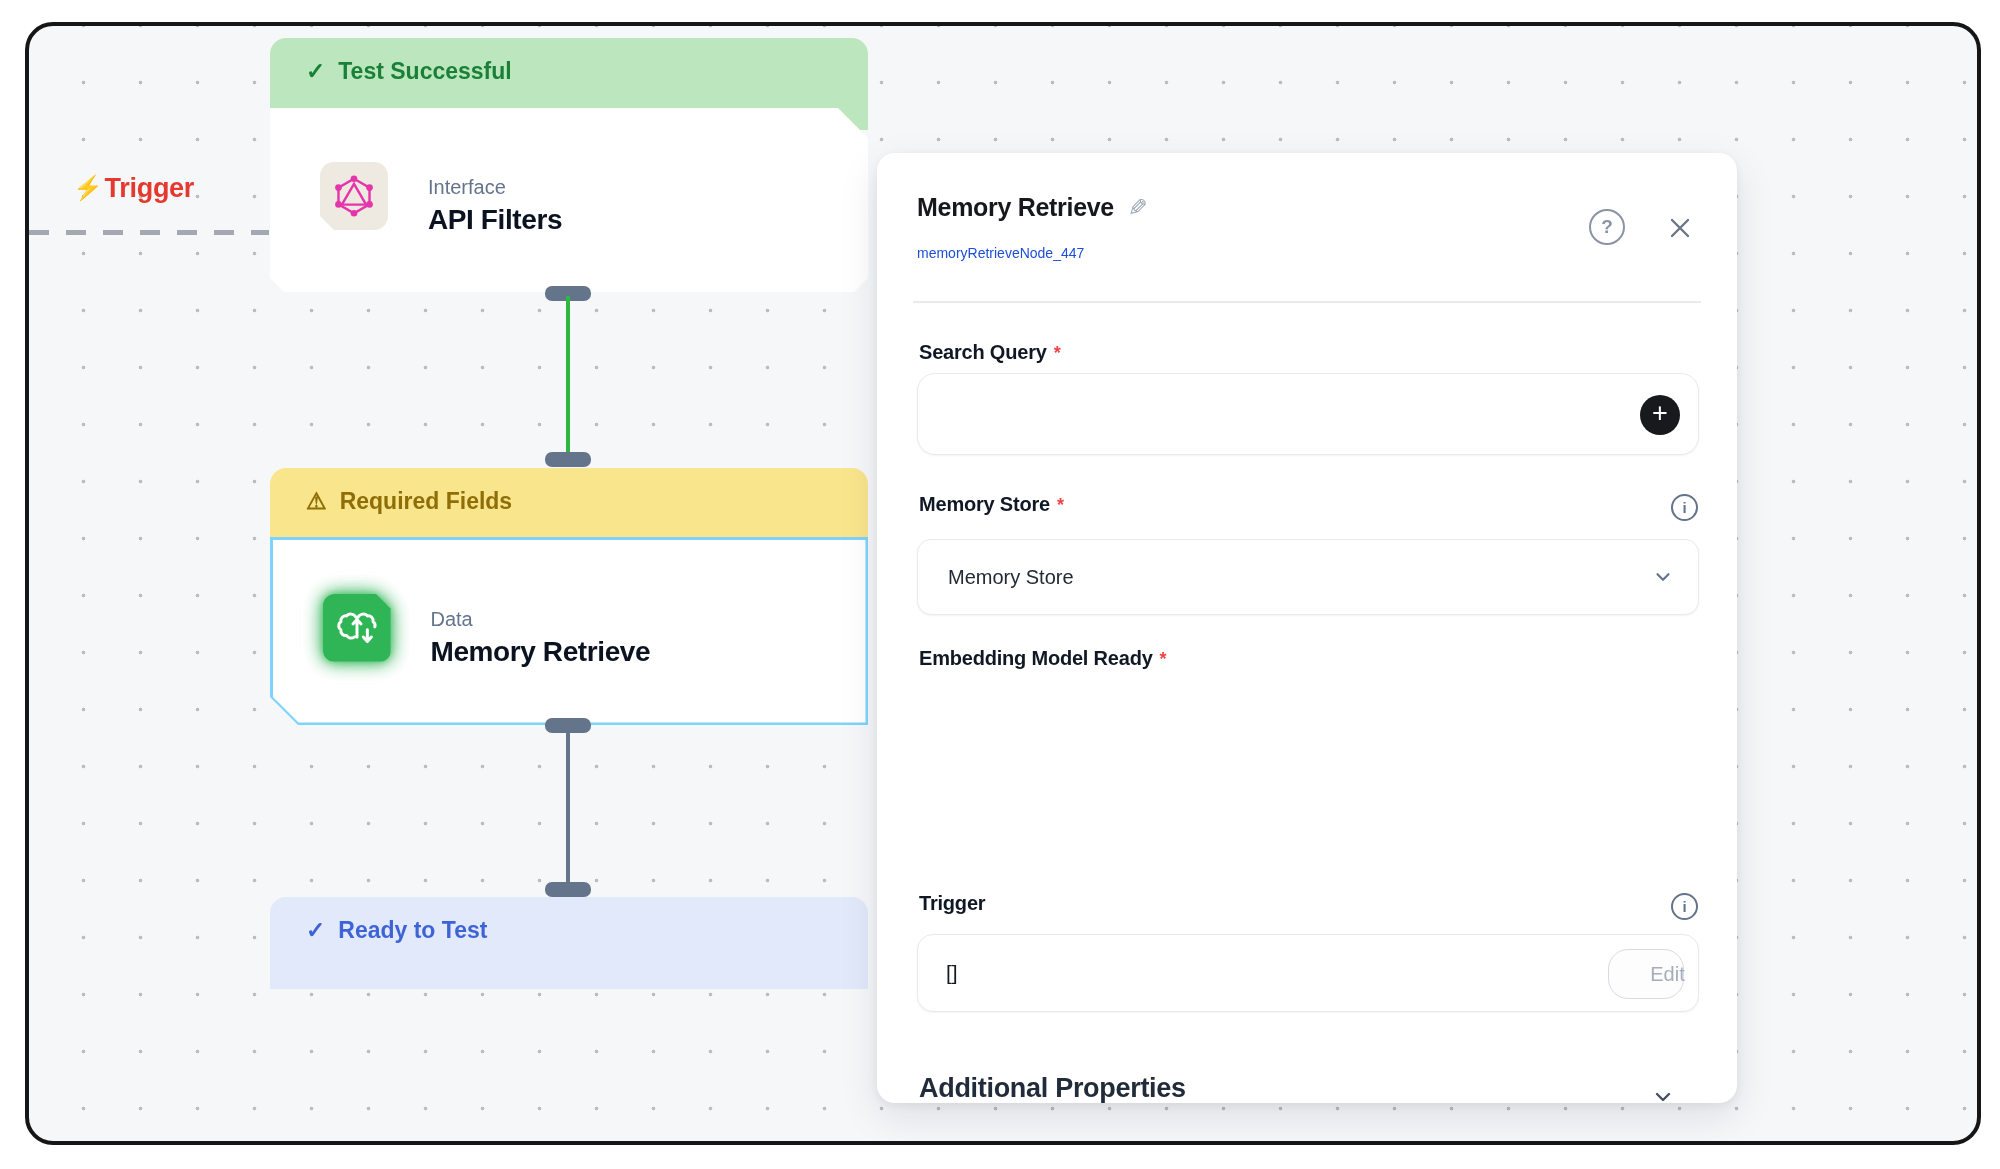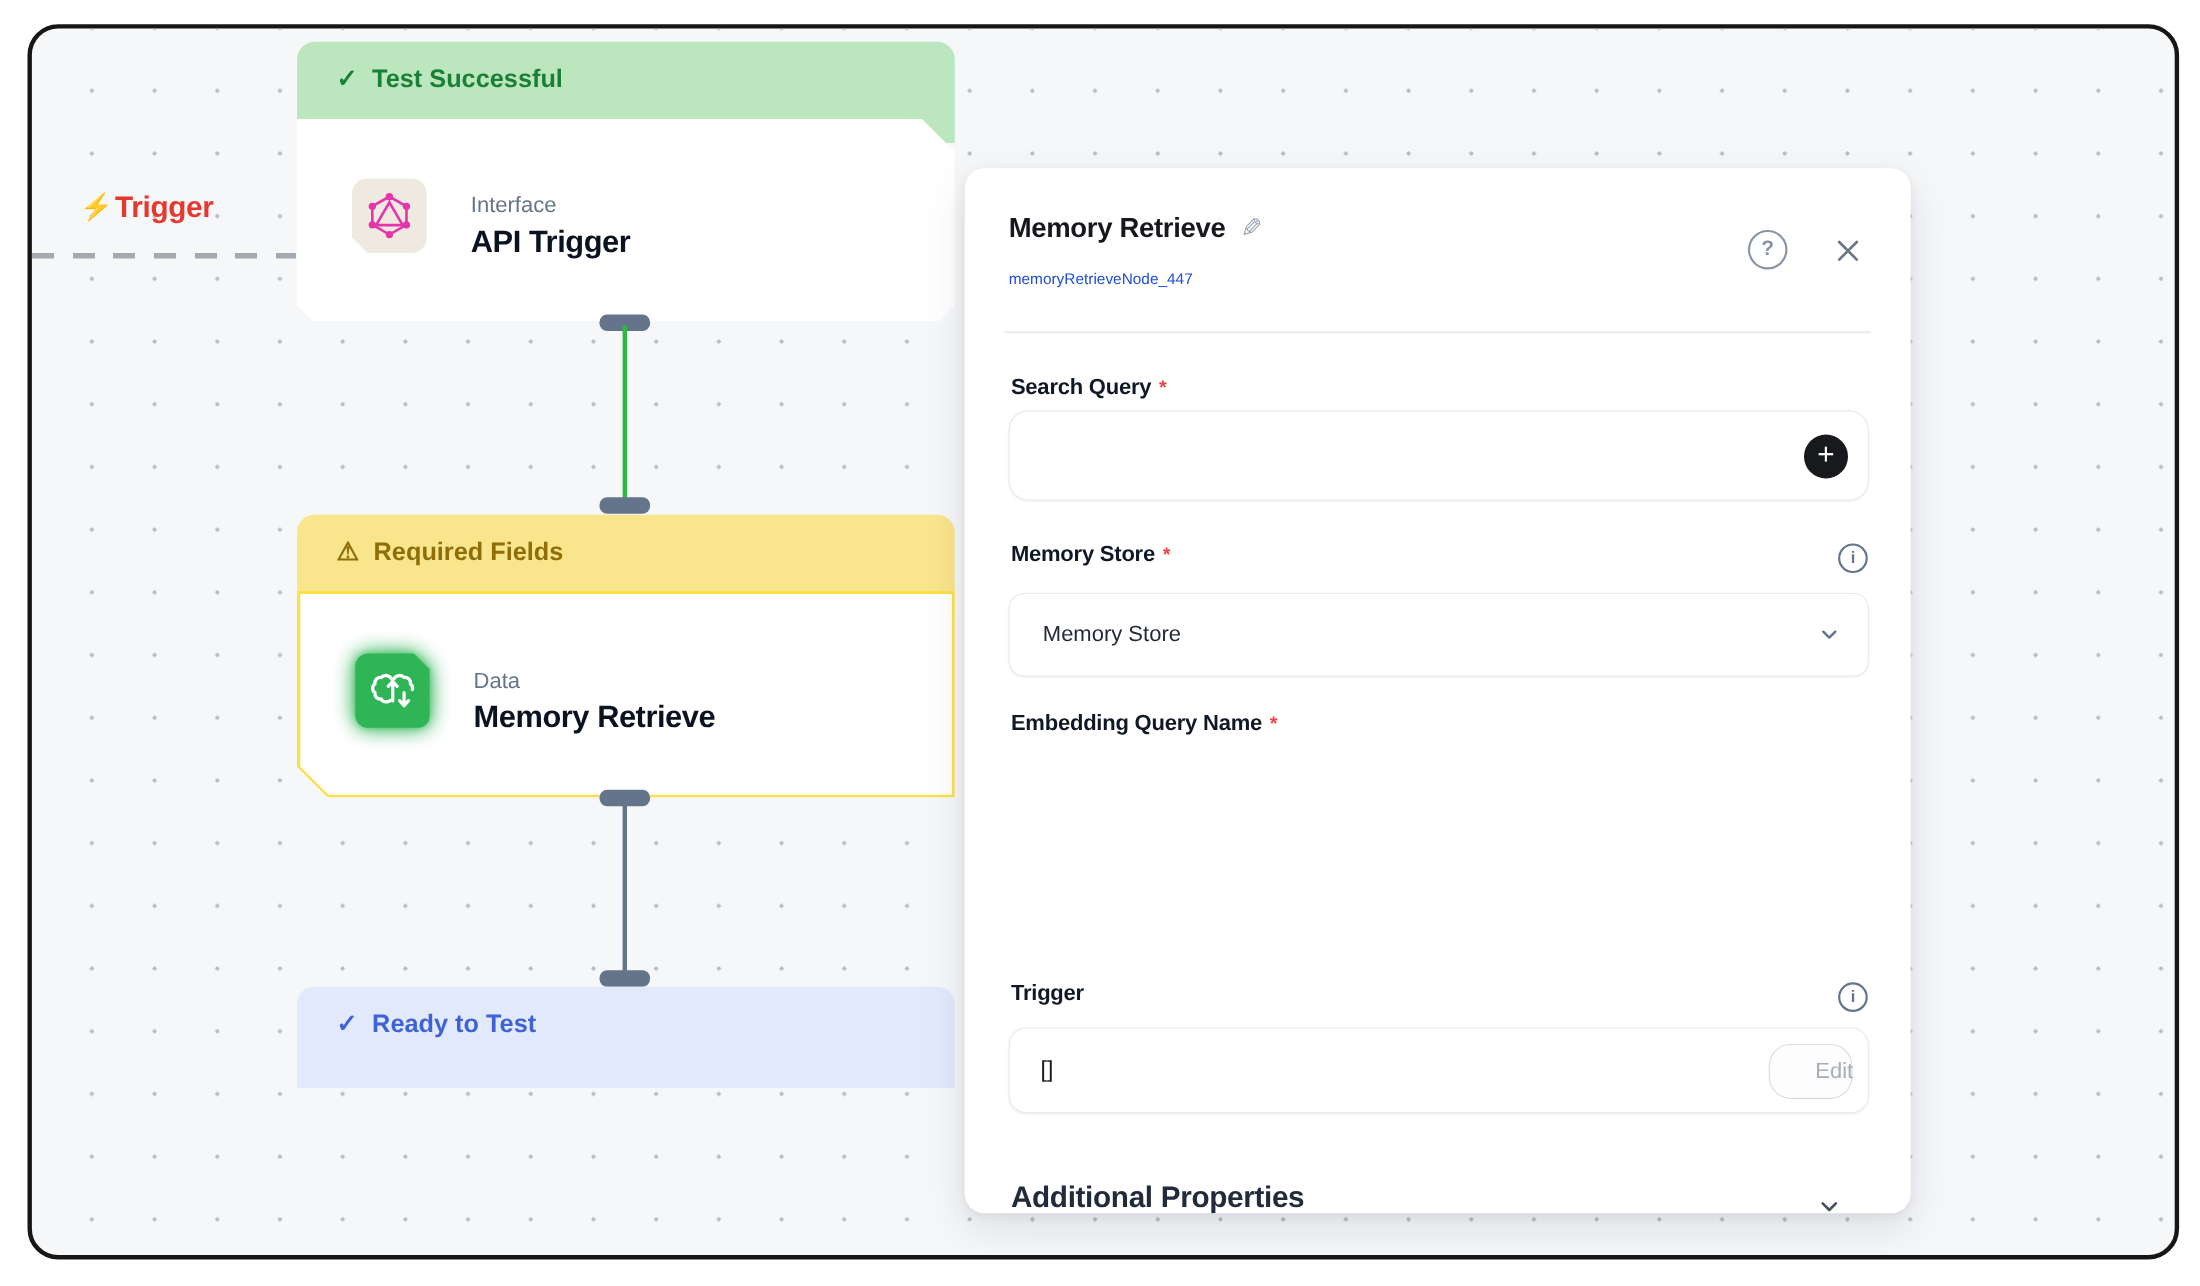--- a/index.html
+++ b/index.html
@@ -27,21 +27,21 @@
   .banner-success { top:12px;  background:#BCE7BE; color:#1A8038; }
   .banner-warning { top:442px; background:#F9E58C; color:#8F6E08; }
   .banner-ready   { top:871px; background:#E2E9FA; color:#3E63D6; }
 
   
   .card { position:absolute; left:241px; width:598px; background:#fff; }
   .card-shadow { filter: drop-shadow(0 6px 14px rgba(15,23,42,.10)); }
   .card1 { top:82px; height:184px;
            clip-path: polygon(0 0, calc(100% - 30px) 0, 100% 30px, 100% calc(100% - 14px),
                       calc(100% - 14px) 100%, 14px 100%, 0 calc(100% - 14px), 0 0); }
-  .card2 { top:511px; height:188px; background:#fde047;
+  .card2 { top:511px; height:188px; background:#7dd3fc;
            clip-path: polygon(0 0, 100% 0, 100% 100%, 28px 100%, 0 calc(100% - 28px), 0 0); }
   .card2 .inner { position:absolute; inset:2.5px; background:#fff;
            clip-path: polygon(0 0, 100% 0, 100% 100%, 26px 100%, 0 calc(100% - 26px), 0 0); }
   .card3 { top:941px; height:185px;
            clip-path: polygon(0 0, 100% 0, 100% 100%, 28px 100%, 0 calc(100% - 28px), 0 0); }
 
   .ntxt { position:absolute; left:158px; top:0; }
   .cat { position:absolute; left:0; width:300px; font-size:20px; font-weight:500; color:#64748B; }
   .ttl { position:absolute; left:0; width:420px; font-size:28px; font-weight:700; color:#0B1220; letter-spacing:-0.4px; white-space:nowrap; }
   .card1 .cat, .card2 .cat, .card3 .cat { top:68px; }
@@ -137,21 +137,21 @@
               <circle cx="33.5" cy="27.3" r="2.9"></circle>
                 <circle cx="20" cy="35" r="2.9"></circle>
               <circle cx="6.5" cy="27.3" r="2.9"></circle>
                 <circle cx="6.5" cy="12.7" r="2.9"></circle>
             </g>
           </svg>
         </div>
       </div>
       <div class="ntxt">
         <div class="cat">Interface</div>
-        <div class="ttl">API Trigger</div>
+        <div class="ttl">API Filters</div>
       </div>
     </div>
 
     <div class="handle" style="top:260px"></div>
     <div class="cline cline-green" style="top:270px; height:162px"></div>
     <div class="handle" style="top:426px"></div>
 
     <div class="banner banner-warning">
       <span class="b-ic">⚠</span>
       <span>Required Fields</span>
@@ -216,21 +216,21 @@
           <span>i</span>
         </div>
       <div class="box select sel-1">
         <span>Memory Store</span>
         <svg class="chev" width="22" height="22" viewBox="0 0 20 20">
           <path d="M5 7.5 L10 12.5 L15 7.5" stroke="#64748B" stroke-width="2" fill="none" stroke-linecap="round" stroke-linejoin="round"></path>
         </svg>
       </div>
 
       <div class="f-label lb-3">
-        <span>Embedding Query Name</span><span class="req">*</span>
+        <span>Embedding Model Ready</span><span class="req">*</span>
       </div>
 
       <div class="f-label lb-4">
         <span>Trigger</span>
       </div>
       <div class="info-ic inf-4">
           <span>i</span>
         </div>
       <div class="box f-box">
         <span>[]</span>

